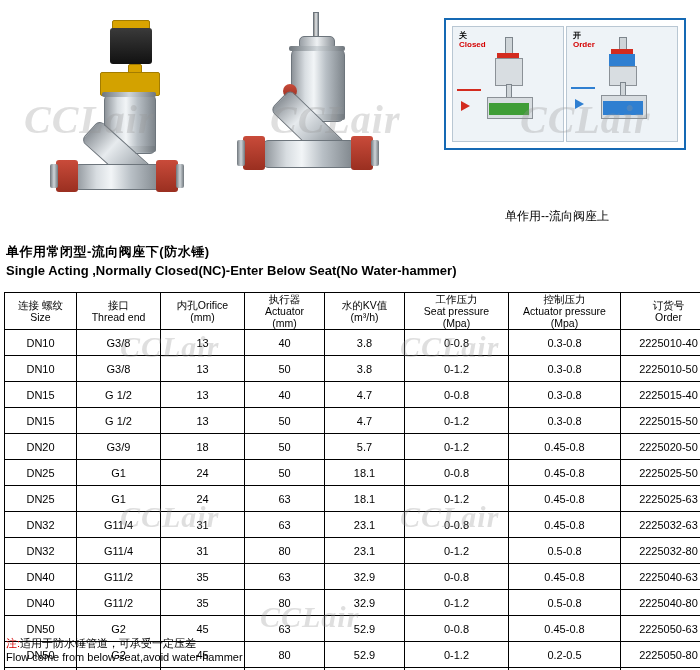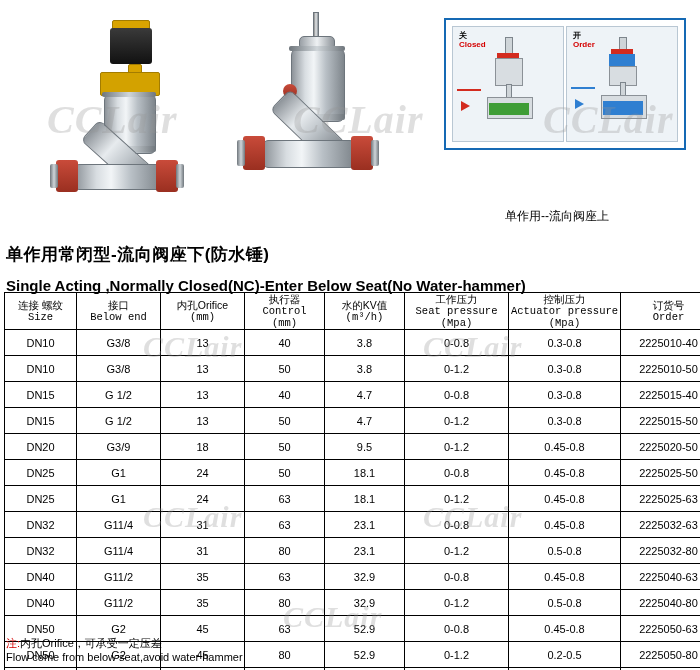--- a/index.html
+++ b/index.html
@@ -140,29 +140,29 @@
     top: 208px;
     font-size: 12px;
     color: #000;
   }
 
   
   .heading-cn {
     position: absolute;
     left: 6px;
     top: 243px;
-    font-size: 17px;
+    font-size: 13px;
     font-weight: bold;
     letter-spacing: 0.5px;
   }
   .heading-en {
     position: absolute;
     left: 6px;
-    top: 277px;
-    font-size: 15px;
+    top: 263px;
+    font-size: 13px;
     font-weight: bold;
     letter-spacing: 0px;
     text-align: center;
   }
 
   
   table.spec {
     position: absolute;
     left: 4px;
     top: 292px;
@@ -178,21 +178,21 @@
     padding: 0;
     height: 25px;
   }
   table.spec thead th {
     height: 34px;
     font-weight: normal;
     font-size: 10.5px;
     line-height: 1.15;
   }
   table.spec thead th .l1 { display:block; }
-  table.spec thead th .l2 { display:block;font-family:Liberation Mono, monospace; }
+  table.spec thead th .l2 { display:block; }
   table.spec tbody td { font-size: 11px; }
 
   
   .note-cn {
     position: absolute;
     left: 6px;
     top: 636px;
     font-size: 11px;
   }
   .note-cn .red { color: #d40000; }
@@ -208,21 +208,20 @@
     position: absolute;
     font-family: "Liberation Serif", serif;
     font-style: italic;
     font-weight: bold;
     color: rgba(150,150,150,0.30);
     font-size: 40px;
     letter-spacing: 1px;
     pointer-events: none;
     user-select: none;
     white-space: nowrap;
-    margin-left: 23px;
   }
   .wm.small { font-size: 30px; }
 </style>
 </head>
 <body>
 
 <div class="page">
 
   <div class="top-area">
 
@@ -318,29 +317,29 @@
       <col style="width:96px">
     </colgroup>
     <thead>
       <tr>
         <th>
           <span class="l1">连接 螺纹</span>
           <span class="l2">Size</span>
         </th>
         <th>
           <span class="l1">接口</span>
-          <span class="l2">Below end</span>
+          <span class="l2">Thread end</span>
         </th>
         <th>
           <span class="l1">内孔Orifice</span>
           <span class="l2">(mm)</span>
         </th>
         <th>
           <span class="l1">执行器</span>
-          <span class="l2">Control</span>
+          <span class="l2">Actuator</span>
           <span class="l2">(mm)</span>
         </th>
         <th>
           <span class="l1">水的KV值</span>
           <span class="l2">(m³/h)</span>
         </th>
         <th>
           <span class="l1">工作压力</span>
           <span class="l2">Seat pressure</span>
           <span class="l2">(Mpa)</span>
@@ -395,21 +394,21 @@
           <td>4.7</td>
           <td>0-1.2</td>
           <td>0.3-0.8</td>
           <td>2225015-50</td>
         </tr>
       <tr>
           <td>DN20</td>
           <td>G3/9</td>
           <td>18</td>
           <td>50</td>
-          <td>9.5</td>
+          <td>5.7</td>
           <td>0-1.2</td>
           <td>0.45-0.8</td>
           <td>2225020-50</td>
         </tr>
       <tr>
           <td>DN25</td>
           <td>G1</td>
           <td>24</td>
           <td>50</td>
           <td>18.1</td>
@@ -494,21 +493,21 @@
           <td>90</td>
           <td>82.6</td>
           <td>0-0.7</td>
           <td>0.6-0.8</td>
           <td>2225065-90</td>
         </tr>
     </tbody>
   </table>
 
   <div class="note-cn">
-    <span class="red">注:</span><span>内孔Orifice，可承受一定压差</span>
+    <span class="red">注:</span><span>适用于防水锤管道，可承受一定压差</span>
   </div>
   <div class="note-en">Flow come from below seat,avoid water hammer</div>
 
   <div class="wm" style="left:24px; top:96px;">CCLair</div>
   <div class="wm" style="left:270px; top:96px;">CCLair</div>
   <div class="wm" style="left:520px; top:96px;">CCLair</div>
   <div class="wm small" style="left:120px; top:330px;">CCLair</div>
   <div class="wm small" style="left:400px; top:330px;">CCLair</div>
   <div class="wm small" style="left:120px; top:500px;">CCLair</div>
   <div class="wm small" style="left:400px; top:500px;">CCLair</div>

